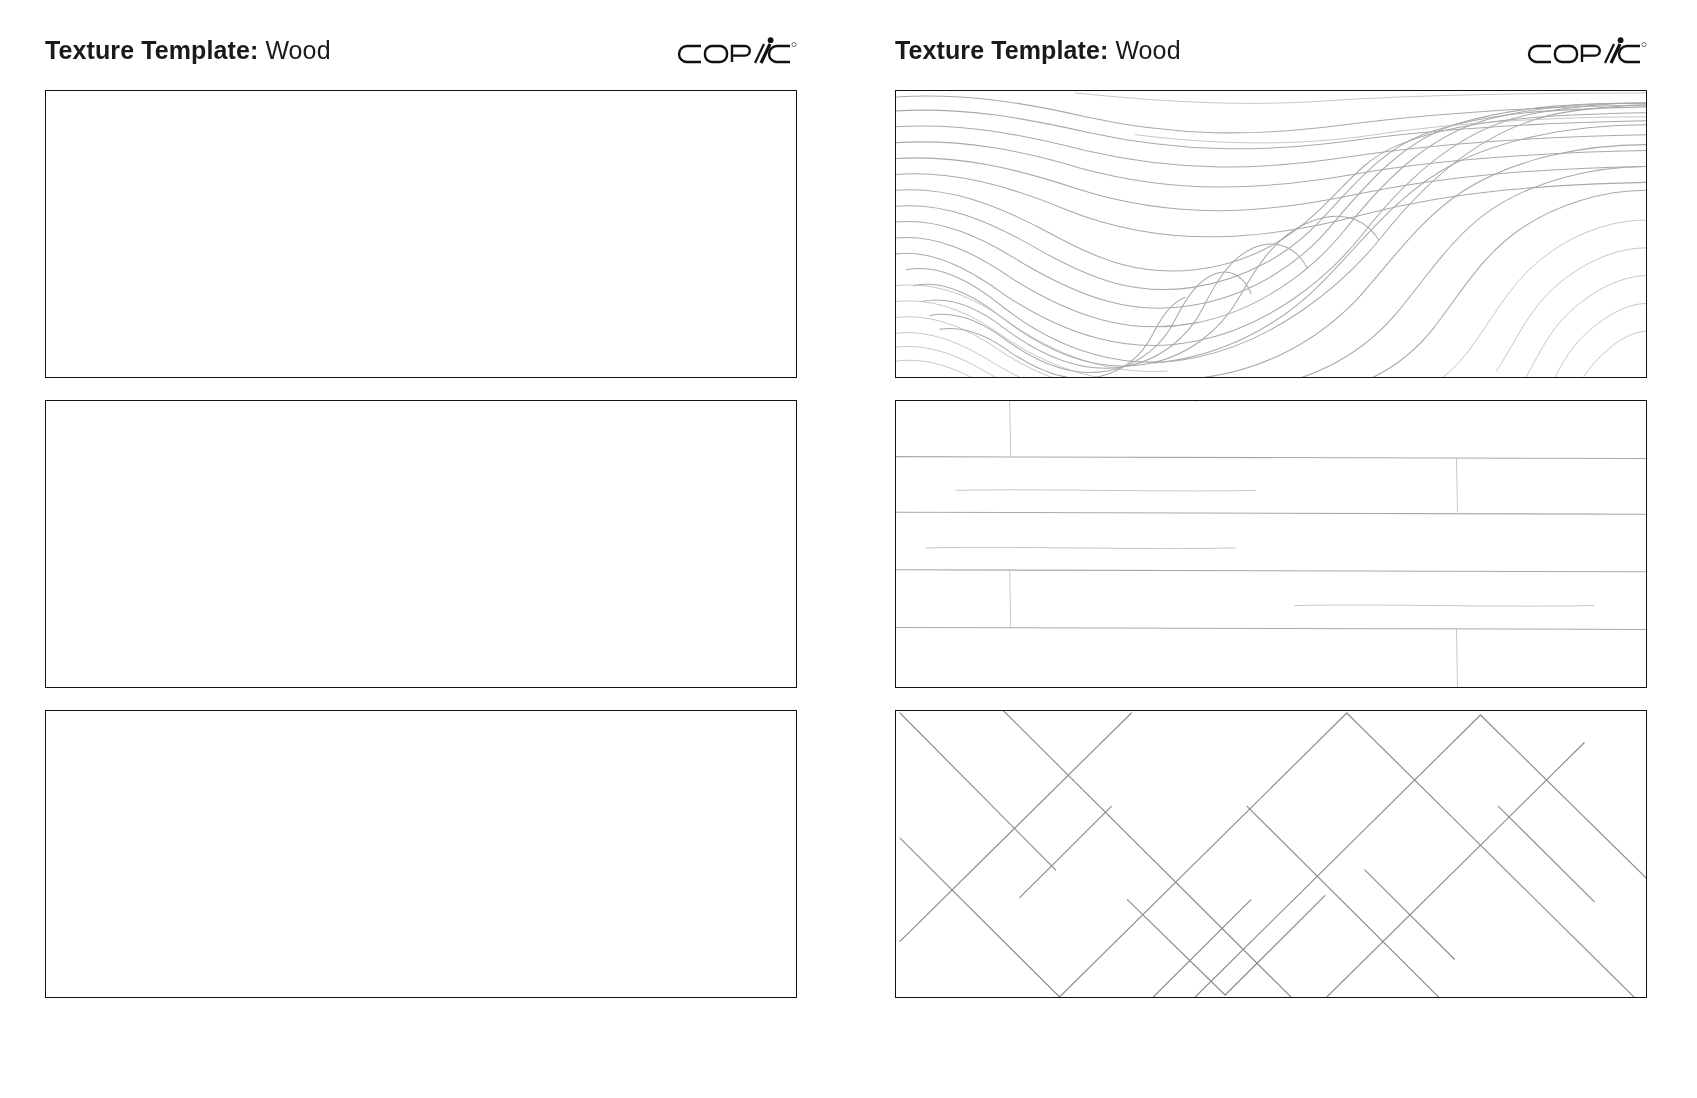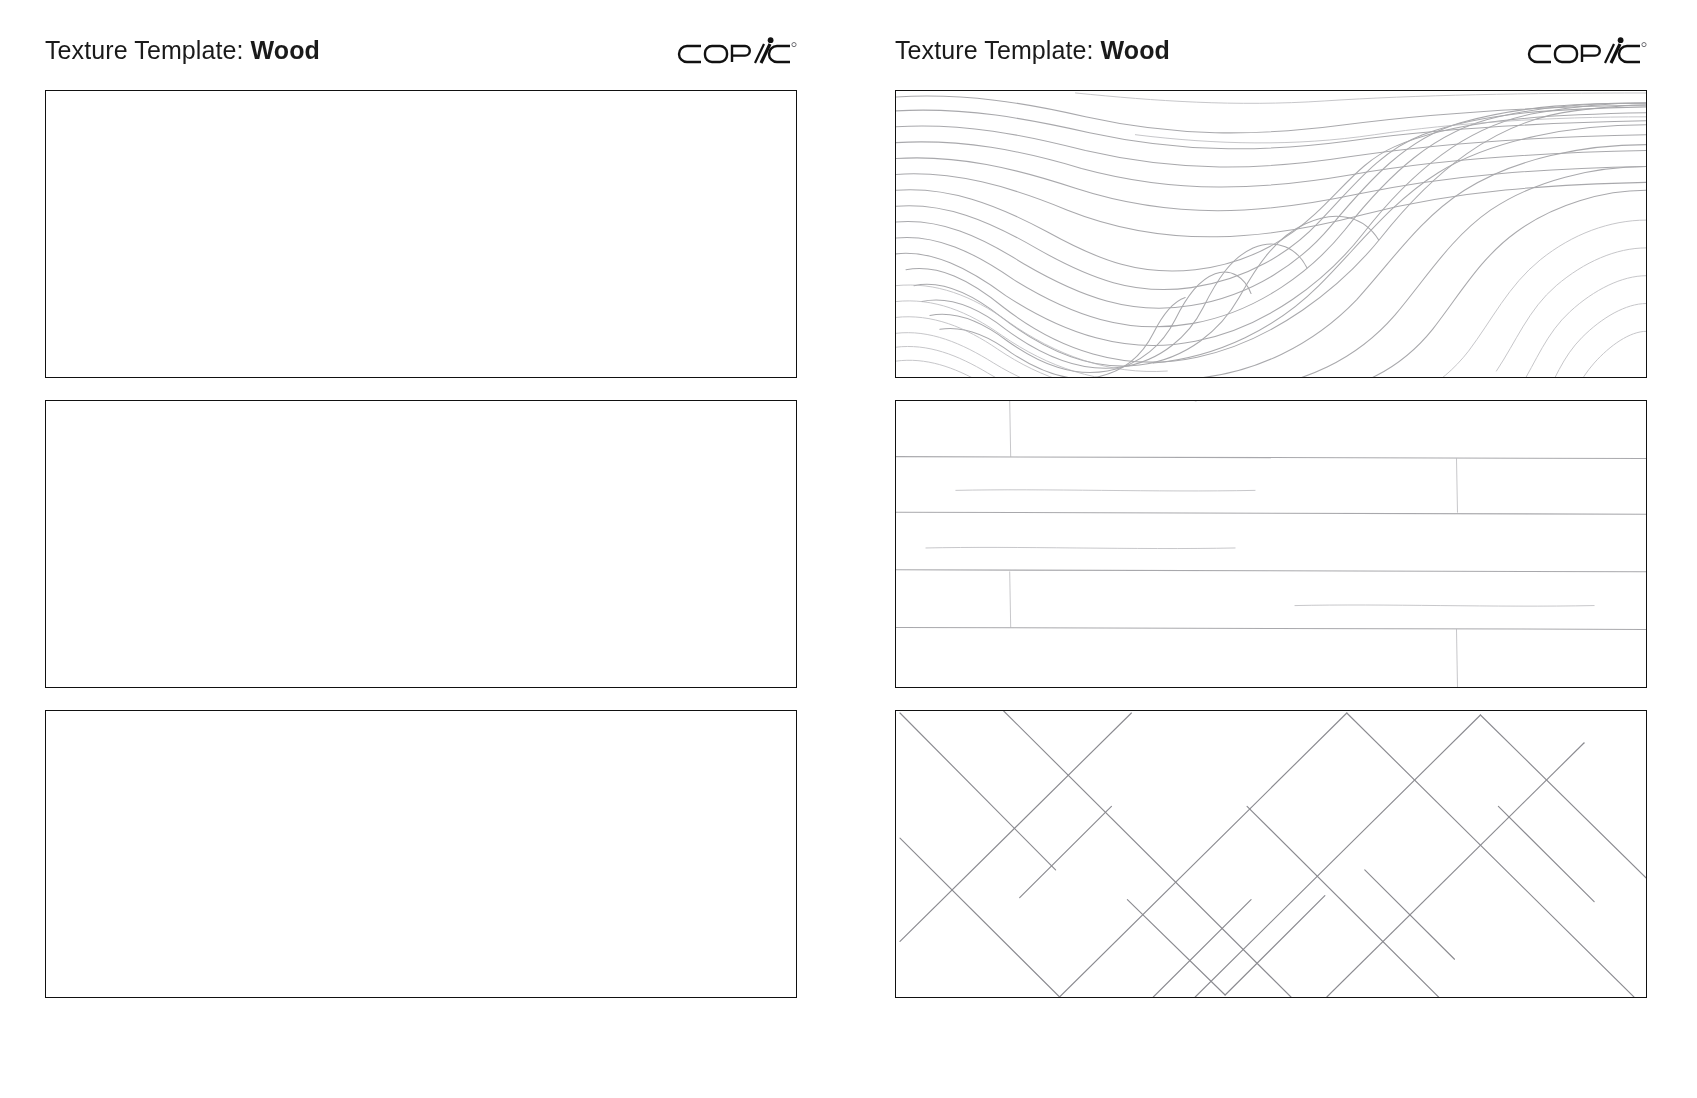--- a/index.html
+++ b/index.html
@@ -40,22 +40,22 @@
   }
   .title {
     position: absolute;
     left: 0;
     top: 0;
     font-size: 25px;
     color: #1a1a1a;
     white-space: nowrap;
     letter-spacing: 0.1px;
   }
-  .title .title-label { font-weight: 400; }
-  .title .title-value { font-weight: 700; }
+  .title .title-label { font-weight: 700; }
+  .title .title-value { font-weight: 400; }
 
   
   .brand-logo {
     position: absolute;
     right: 0;
     top: 0px;
     width: 120px;
     height: 36px;
   }
   .brand-logo svg { display: block; width: 120px; height: 36px; }

